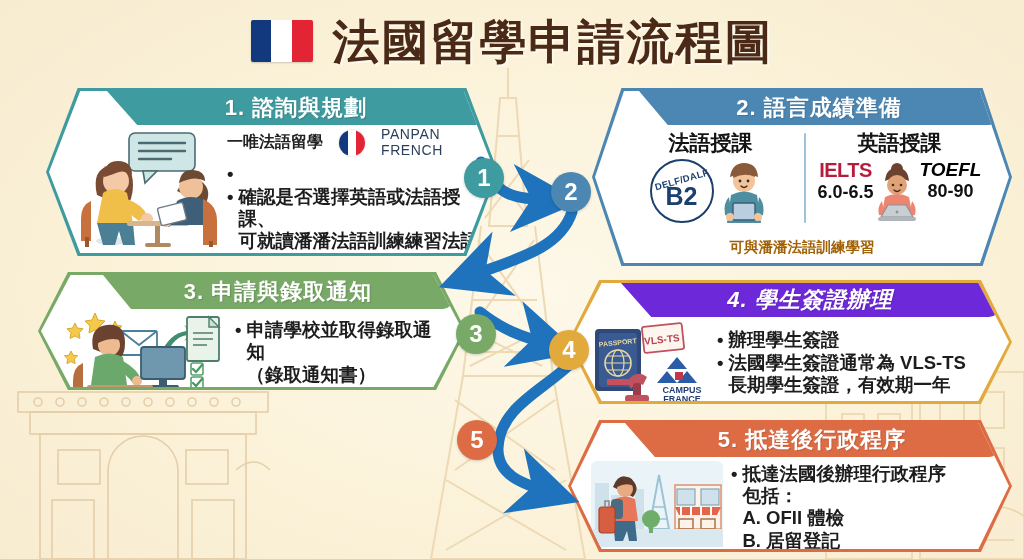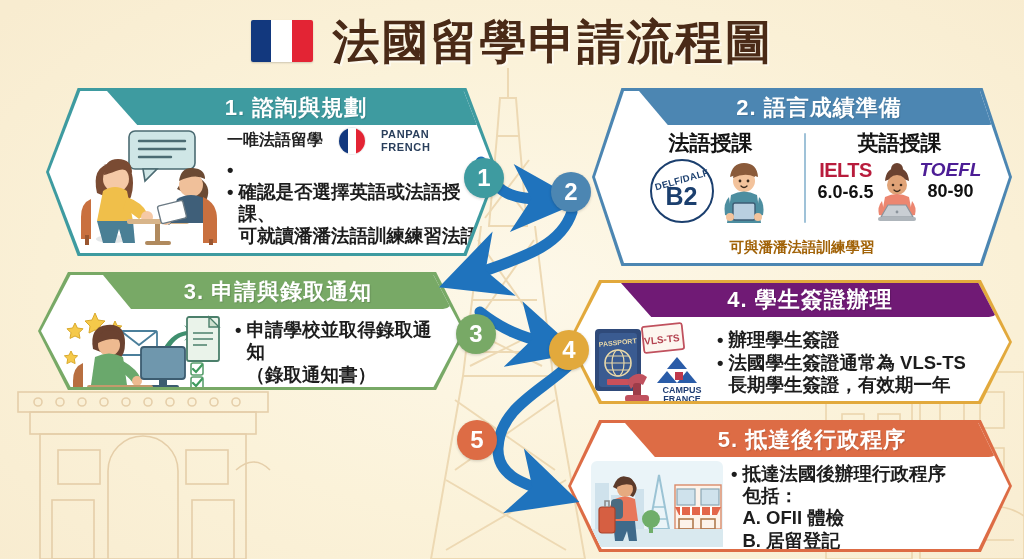--- a/index.html
+++ b/index.html
@@ -53,36 +53,36 @@
   
   .bullets{font-size:18.5px;font-weight:bold;color:#1d1d1d;line-height:1.2;}
   .bullets .li{display:flex;gap:5px;margin-bottom:1px;}
   .bullets .dot{flex:none;line-height:1.15;}
   .bullets .tx{white-space:pre-line;}
   .sub-brand{display:flex;align-items:center;justify-content:flex-start;gap:16px;margin-bottom:5px;}
   .sub-brand .bn{font-size:16px;font-weight:bold;color:#222;}
   .mini-flag{width:26px;height:26px;border-radius:50%;overflow:hidden;display:flex;
     box-shadow:0 0 0 1px rgba(0,0,0,.07);}
   .mini-flag i{flex:1;}
-  .brandtxt{font-size:11px;font-weight:bold;color:#2a3f5c;line-height:1.12;letter-spacing:.6px;}
+  .brandtxt{font-size:14px;font-weight:normal;color:#2a3f5c;line-height:1.12;letter-spacing:.6px;}
 
   
   .illus{flex:none;}
 
   
   .two-col{display:flex;width:100%;height:100%;align-items:stretch;}
   .col{flex:1;display:flex;flex-direction:column;align-items:center;justify-content:flex-start;padding-top:2px;}
   .col h4{margin:0 0 2px;font-size:21px;font-weight:bold;color:#141414;}
   .vdiv{width:2px;background:#9fc2d8;margin:6px 4px 22px;border-radius:2px;}
   .delf{width:60px;height:60px;border-radius:50%;border:2.5px solid #1b3f6e;
      display:flex;align-items:center;justify-content:center;flex-direction:column;background:#fff;}
   .delf .s{font-size:9.5px;font-weight:bold;color:#1b3f6e;letter-spacing:.3px;transform:rotate(-16deg);}
   .delf .b2{font-size:25px;font-weight:bold;color:#1b3f6e;line-height:.95;}
   .ielts{font-size:20px;font-weight:bold;color:#b81c3c;font-style:normal;letter-spacing:-.5px;}
-  .toefl{font-size:19px;font-weight:bold;color:#4c1d95;font-style:italic;}
+  .toefl{font-size:19px;font-weight:bold;color:#000000;font-style:italic;}
   .num{font-size:18px;font-weight:bold;color:#111;}
   .foot-note{position:absolute;left:0;right:0;bottom:6px;text-align:center;
     font-size:14.5px;font-weight:bold;color:#a16207;}
 
   
   .step{position:absolute;width:40px;height:40px;border-radius:50%;z-index:7;
     display:flex;align-items:center;justify-content:center;
     color:#fff;font-size:24px;font-weight:bold;
     box-shadow:0 1px 3px rgba(0,0,0,.18);}
   svg.arrows{position:absolute;inset:0;width:1024px;height:559px;z-index:5;pointer-events:none;}
@@ -341,21 +341,21 @@
             <span class="tx">申請學校並取得錄取通知
 （錄取通知書）</span>
             </div>
         </div>
       </div>
     </div>
   </div>
 
   <div class="card" style="left:568px;top:280px;width:444px;height:124px;background:#e2a93c;">
     <div class="card-inner">
-      <div class="card-head" style="background:#701a75;margin-left:50px;">4. 學生簽證辦理</div>
+      <div class="card-head" style="background:#6d28d9;margin-left:50px;font-style:italic;">4. 學生簽證辦理</div>
       <div class="card-body" style="padding-left:20px;">
         <div class="illus" style="margin-right:10px;">
           <svg width="116" height="84" viewBox="0 0 116 84">
             <rect x="4" y="10" width="46" height="62" rx="4" fill="#2f4a7a"></rect>
             <rect x="8" y="14" width="38" height="54" rx="3" fill="#3a5b91"></rect>
             <text x="27" y="26" font-size="7" fill="#e7d7a8" text-anchor="middle" font-family="Liberation Sans, sans-serif" font-weight="bold" transform="rotate(-6 27 26)">PASSPORT</text>
             <circle cx="27" cy="44" r="13" fill="none" stroke="#e7d7a8" stroke-width="1.6"></circle>
             <ellipse cx="27" cy="44" rx="6" ry="13" fill="none" stroke="#e7d7a8" stroke-width="1.2"></ellipse>
             <path d="M14 44 h26 M16 37 h22 M16 51 h22" stroke="#e7d7a8" stroke-width="1.2"></path>
             <rect x="16" y="60" width="22" height="6" rx="1" fill="#c9505a"></rect>

